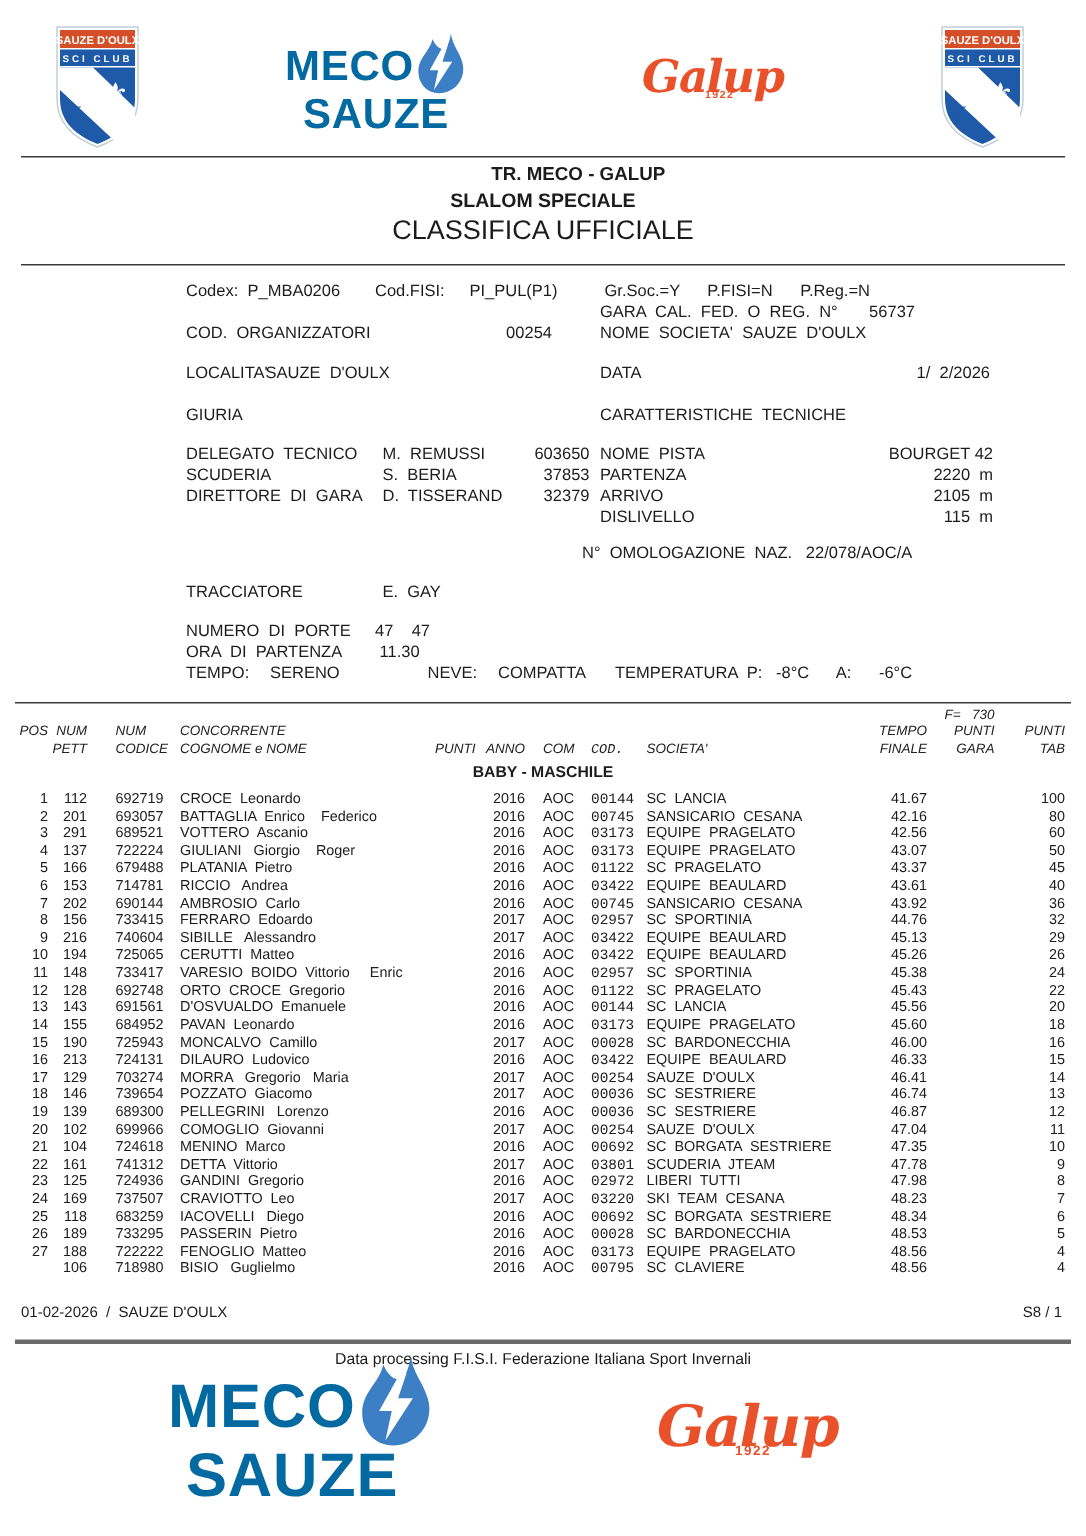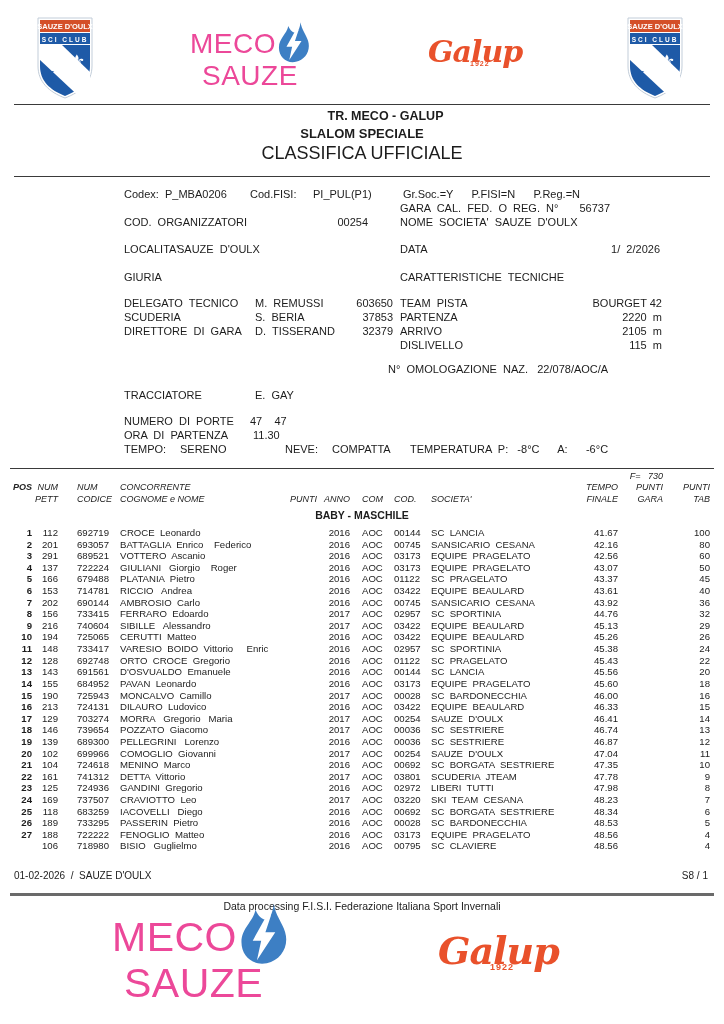--- a/index.html
+++ b/index.html
@@ -4,21 +4,21 @@
 <style>
   html,body{margin:0;padding:0;background:#e8e8e8;}
   #page{position:relative;width:724px;height:1024px;background:#fff;margin:0 auto;
         font-family:"Liberation Sans",sans-serif;color:#1c1c1c;overflow:hidden;}
   [data-bind],[data-field]{white-space:pre;}
   .hr{position:absolute;left:14px;right:14px;border-top:1.6px solid #3a3a3a;}
   .hr-thick{position:absolute;left:10px;right:10px;border-top:3px solid #6a6a6a;}
 
   
   .shield{position:absolute;top:16px;width:58px;height:84px;}
-  .meco{color:#ec4899;font-weight:normal;line-height:0.84;letter-spacing:0.5px;}
+  .meco{color:#0369a1;font-weight:bold;line-height:0.84;letter-spacing:0.5px;}
   .meco-top{position:absolute;left:190px;top:32px;font-size:28px;}
   .meco-bottom{position:absolute;left:112px;top:920px;font-size:41px;line-height:0.86;}
   .meco-row1{display:flex;align-items:flex-start;}
   .meco-sauze{display:inline-block;margin-left:12px;}
   .meco-top .flame{width:32px;height:42px;margin-left:2px;margin-top:-10px;}
   .meco-bottom .flame{width:48px;height:62px;margin-left:3px;margin-top:-16px;}
   .galup{position:absolute;color:#e9512b;}
   .galup-top{left:428px;top:34px;}
   .galup-bottom{left:438px;top:928px;}
   .galup-name{font-family:"DejaVu Serif",serif;font-style:italic;font-weight:bold;letter-spacing:-1px;display:block;}
@@ -41,28 +41,28 @@
   .lrow{display:flex;height:14px;font-size:11px;align-items:baseline;}
   .jr-role{width:131px;}.jr-person{width:97px;}.jr-code{width:41px;text-align:right;}
   .pr-label{flex:1;}.pr-value{width:120px;text-align:right;}
   .lrow span{position:static;white-space:pre;}
 
   
   .results{position:absolute;left:10px;right:10px;top:468px;border-top:1.6px solid #3a3a3a;}
   .thead{font-style:italic;font-size:9px;color:#222;}
   .trow{display:flex;align-items:baseline;height:11.62px;font-size:9.6px;line-height:11.62px;}
   .hrow{display:flex;align-items:baseline;height:11.5px;line-height:11.5px;}
-  .c1{width:22px;text-align:right;font-weight:bold;}
+  .c1{width:22px;text-align:right;}
   .c2{width:26px;text-align:right;}
   .c3{width:42px;margin-left:19px;}
   .c4{width:170px;margin-left:1px;overflow:visible;}
   .c5{width:20px;text-align:right;}
   .c6{width:40px;text-align:right;}
   .c7{width:26px;margin-left:12px;}
-  .c8{width:30px;margin-left:6px;}
+  .c8{width:30px;margin-left:6px;font-family:Liberation Mono, monospace;}
   .c9{width:137px;margin-left:7px;}
   .c10{width:50px;text-align:right;}
   .c11{width:45px;text-align:right;}
   .c12{width:47px;text-align:right;}
   .frow{display:flex;height:11px;padding-top:2px;}
   .fspacer{width:608px;}
   .fval{width:45px;text-align:right;font-style:italic;font-size:9px;}
   .category{text-align:center;font-weight:bold;font-size:10.5px;height:16px;line-height:16px;margin:2px 0 4px 0;}
 
   
@@ -162,21 +162,21 @@
         <div class="lrow">
           <span class="jr-role" data-field="role">DIRETTORE  DI  GARA</span>
           <span class="jr-person" data-field="person">D.  TISSERAND</span>
           <span class="jr-code" data-field="code">32379</span>
         </div>
       </div>
 
     <div class="list" style="left:400px;top:115px;width:262px">
 
         <div class="lrow">
-          <span class="pr-label" data-field="label">TEAM  PISTA</span>
+          <span class="pr-label" data-field="label">NOME  PISTA</span>
           <span class="pr-value" data-field="value">BOURGET 42</span>
         </div>
 
         <div class="lrow">
           <span class="pr-label" data-field="label">PARTENZA</span>
           <span class="pr-value" data-field="value">2220  m</span>
         </div>
 
         <div class="lrow">
           <span class="pr-label" data-field="label">ARRIVO</span>

